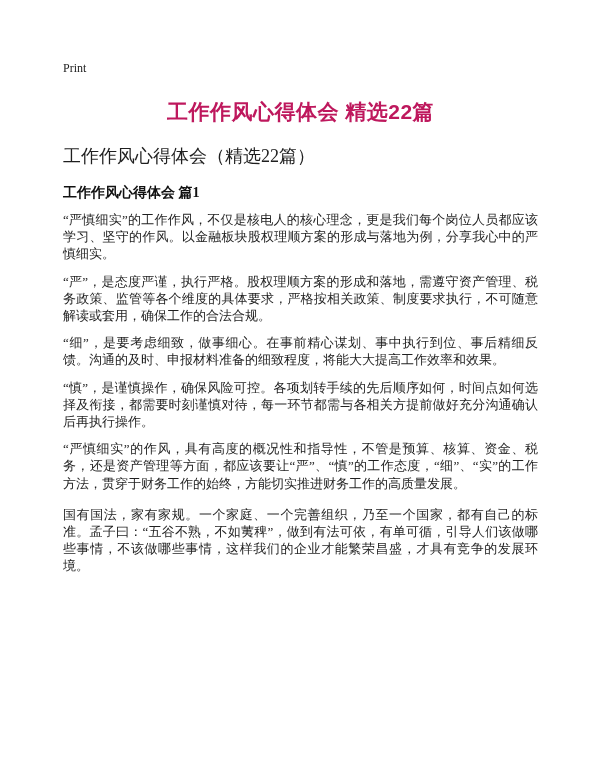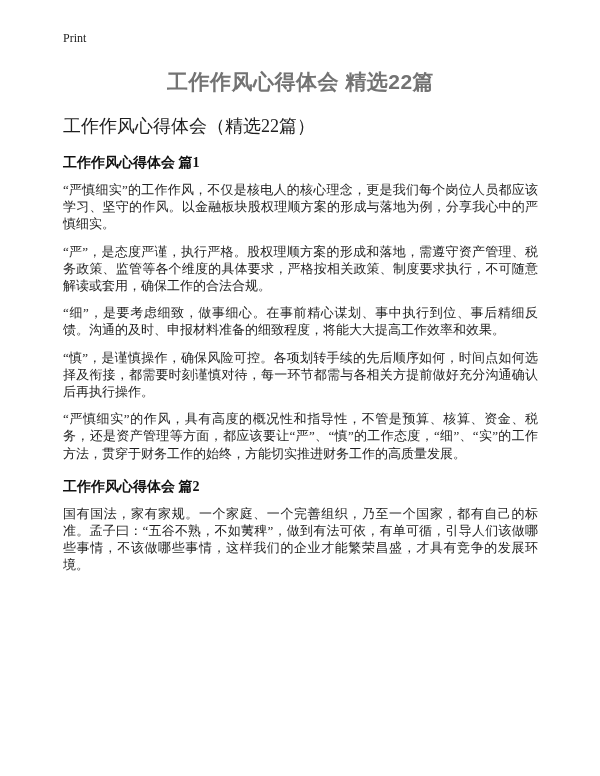--- a/index.html
+++ b/index.html
@@ -11,33 +11,33 @@
     width: 600px;
     height: 776px;
     overflow: hidden;
     color: #1f1f1f;
     font-family: "Liberation Serif", "DejaVu Serif", serif;
   }
   .page {
     box-sizing: border-box;
     width: 600px;
     height: 776px;
-    padding: 28px 62px 0 63px;
+    padding: 58px 62px 0 63px;
   }
   .print-label {
     font-size: 12px;
     color: #222222;
     margin: 0 0 16px 0;
     display: inline-block;
   }
   .doc-title {
     font-family: "Liberation Sans", "DejaVu Sans", sans-serif;
     font-size: 21px;
     font-weight: 700;
-    color: #737373;
+    color: #be185d;
     text-align: center;
     letter-spacing: 0.5px;
     margin: 6px 0 18px 0;
   }
   .doc-subtitle {
     font-size: 18px;
     color: #1f1f1f;
     margin: 0 0 11px 0;
   }
   .section-heading {
@@ -75,18 +75,17 @@
     <h2 class="section-heading">工作作风心得体会 篇1</h2>
 
     <p class="body-paragraph">“严慎细实”的工作作风，不仅是核电人的核心理念，更是我们每个岗位人员都应该学习、坚守的作风。以金融板块股权理顺方案的形成与落地为例，分享我心中的严慎细实。</p>
     <p class="body-paragraph">“严”，是态度严谨，执行严格。股权理顺方案的形成和落地，需遵守资产管理、税务政策、监管等各个维度的具体要求，严格按相关政策、制度要求执行，不可随意解读或套用，确保工作的合法合规。</p>
     <p class="body-paragraph">“细”，是要考虑细致，做事细心。在事前精心谋划、事中执行到位、事后精细反馈。沟通的及时、申报材料准备的细致程度，将能大大提高工作效率和效果。</p>
     <p class="body-paragraph">“慎”，是谨慎操作，确保风险可控。各项划转手续的先后顺序如何，时间点如何选择及衔接，都需要时刻谨慎对待，每一环节都需与各相关方提前做好充分沟通确认后再执行操作。</p>
     <p class="body-paragraph">“严慎细实”的作风，具有高度的概况性和指导性，不管是预算、核算、资金、税务，还是资产管理等方面，都应该要让“严”、“慎”的工作态度，“细”、“实”的工作方法，贯穿于财务工作的始终，方能切实推进财务工作的高质量发展。</p>
   </div>
 
   <div class="section-block">
-    <h2 class="section-heading">工作作风心得体会 篇2</h2>
 
     <p class="body-paragraph">国有国法，家有家规。一个家庭、一个完善组织，乃至一个国家，都有自己的标准。孟子曰：“五谷不熟，不如荑稗”，做到有法可依，有单可循，引导人们该做哪些事情，不该做哪些事情，这样我们的企业才能繁荣昌盛，才具有竞争的发展环境。</p>
   </div>
 
 </div>
 
 </body></html>

